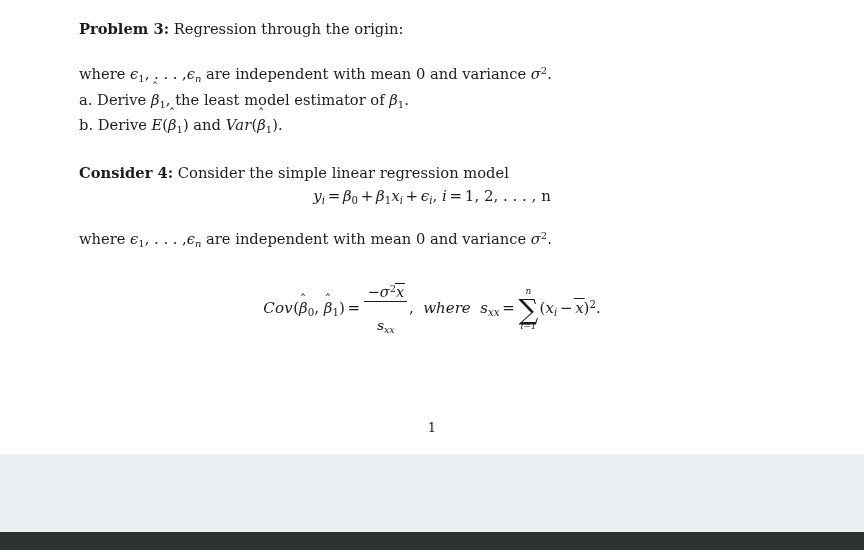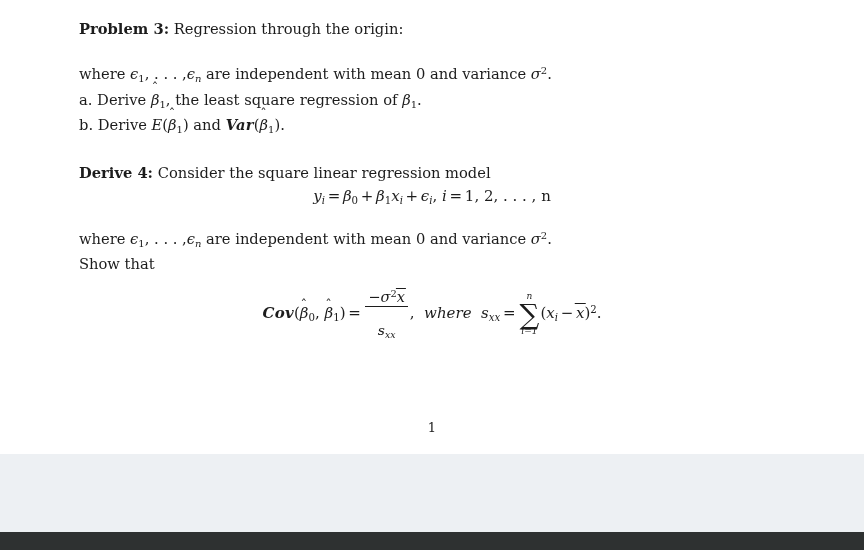--- a/index.html
+++ b/index.html
@@ -72,21 +72,21 @@
     vertical-align: -0.28em;
     font-style: normal;
   }
   .sup {
     font-size: 0.68em;
     vertical-align: 0.48em;
     font-style: normal;
   }
   .op { font-style: normal; padding: 0 0.18em; }
   .opn { font-style: normal; }
-  .thin { letter-spacing: 0.02em; font-weight: bold; }
+  .thin { letter-spacing: 0.02em; }
 
   
   .hat {
     position: relative;
     display: inline-block;
     font-style: italic;
   }
   .hat > .acc {
     position: absolute;
     left: 50%;
@@ -111,21 +111,21 @@
     height: 1px;
     background: #1c1c1c;
   }
 
   
   .frac {
     display: inline-block;
     vertical-align: middle;
     text-align: center;
     line-height: 1.12;
-    margin: 0 0.12em;
+    margin: 16px 0.12em;
   }
   .frac .num { display: block; padding: 0 3px 1px 3px; font-size: 0.97em; }
   .frac .den {
     display: block;
     border-top: 1px solid #1c1c1c;
     padding: 16px 3px 0 3px;
     font-size: 0.92em;
   }
 
   
@@ -198,55 +198,54 @@
       <div class="txt">
         <span>where</span>
         <span class="m">ϵ</span><span class="subn">1</span><span>, . . . ,</span><span class="m">ϵ</span><span class="sub">n</span>
         <span>are independent with mean 0 and variance</span>
         <span class="m">σ</span><span class="sup">2</span><span>.</span>
       </div>
 
       <div class="txt">
         <span>a.</span>
         <span>Derive</span>
-        <span class="hat"><span class="acc">ˆ</span><span>β</span></span><span class="subn">1</span><span>, the least square regression of</span>
+        <span class="hat"><span class="acc">ˆ</span><span>β</span></span><span class="subn">1</span><span>, the least model estimator of</span>
         <span class="m">β</span><span class="subn">1</span><span>.</span>
       </div>
 
       <div class="txt">
         <span>b.</span>
         <span>Derive</span>
         <span class="m">E</span><span class="mup">(</span><span class="hat"><span class="acc">ˆ</span><span>β</span></span><span class="subn">1</span><span class="mup">)</span>
         <span>and</span>
         <span class="m thin">Var</span><span class="mup">(</span><span class="hat"><span class="acc">ˆ</span><span>β</span></span><span class="subn">1</span><span class="mup">)</span><span>.</span>
       </div>
 
       <div class="gap-lg"></div>
 
       <div class="txt">
-        <span class="bold">Derive 4:</span>
-        <span>Consider the square linear regression model</span>
+        <span class="bold">Consider 4:</span>
+        <span>Consider the simple linear regression model</span>
       </div>
 
       <div class="gap-sm"></div>
 
       <div class="display">
         <span class="m">y</span><span class="sub">i</span><span class="op">=</span><span class="m">β</span><span class="subn">0</span><span class="op">+</span><span class="m">β</span><span class="subn">1</span><span class="m">x</span><span class="sub">i</span><span class="op">+</span><span class="m">ϵ</span><span class="sub">i</span><span class="opn">,</span>&nbsp;<span class="m">i</span><span class="op">=</span><span class="mup">1, 2, . . . , n</span>
       </div>
 
       <div class="gap-md"></div>
 
       <div class="txt">
         <span>where</span>
         <span class="m">ϵ</span><span class="subn">1</span><span>, . . . ,</span><span class="m">ϵ</span><span class="sub">n</span>
         <span>are independent with mean 0 and variance</span>
         <span class="m">σ</span><span class="sup">2</span><span>.</span>
       </div>
 
-      <div class="txt">Show that</div>
 
       <div style="height:14px"></div>
 
       <div class="display">
         <span class="m thin">Cov</span><span class="mup">(</span><span class="hat"><span class="acc">ˆ</span><span>β</span></span><span class="subn">0</span><span class="mup">,</span>&nbsp;<span class="hat"><span class="acc">ˆ</span><span>β</span></span><span class="subn">1</span><span class="mup">)</span><span class="op">=</span><span class="frac"><span class="num"><span class="mup">−</span><span class="m">σ</span><span class="sup">2</span><span class="bar"><span class="acc"></span><span>x</span></span></span><span class="den"><span class="m">s</span><span class="sub">xx</span></span></span><span class="mup">,</span>&nbsp;&nbsp;<span class="m">where</span>&nbsp;&nbsp;<span class="m">s</span><span class="sub">xx</span><span class="op">=</span><span class="sum"><span class="lim">n</span><span class="big">∑</span><span class="lim">i=1</span></span><span class="mup">(</span><span class="m">x</span><span class="sub">i</span><span class="op">−</span><span class="bar"><span class="acc"></span><span>x</span></span><span class="mup">)</span><span class="sup">2</span><span class="mup">.</span>
       </div>
 
     </div>
 
     <div class="pagenum">1</div>

